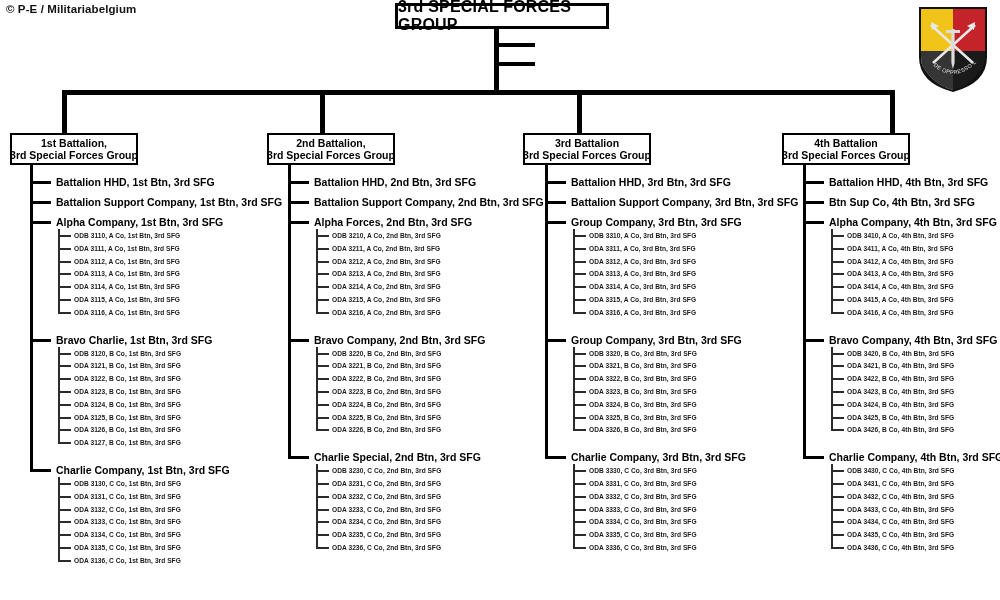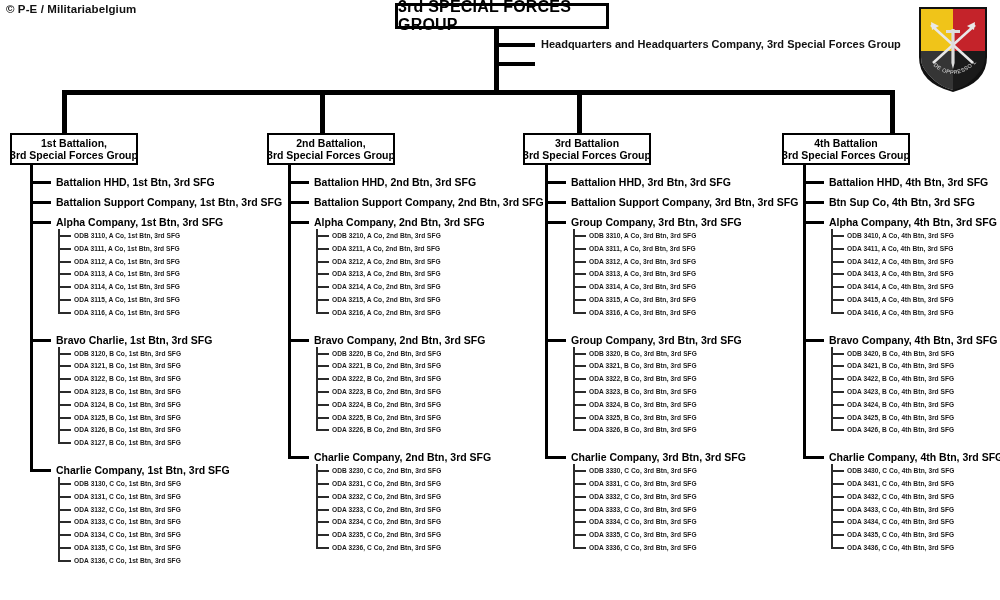--- a/index.html
+++ b/index.html
@@ -82,21 +82,20 @@
 
   <div class="credit">© P-E / Militariabelgium</div>
 
   <div class="group-box">
     <span>3rd SPECIAL FORCES GROUP</span>
   </div>
 
   <div class="spine"></div>
 
   <div class="stub" style="left:499px;top:43px;width:36px;"></div>
-  <div class="toptext" style="left:541px;top:38px;">Headquarters and Headquarters Company,  3rd Special Forces Group</div>
 
   <div class="stub" style="left:499px;top:62px;width:36px;"></div>
 
   <div class="trunk"></div>
   <div class="drop" style="left:62px;"></div>
   <div class="drop" style="left:320px;"></div>
   <div class="drop" style="left:577px;"></div>
   <div class="drop" style="left:890px;"></div>
 
   <div id="bn-host">
@@ -233,21 +232,21 @@
         <div class="row" style="top: 10px;">
           <div class="tick"></div>
           <div class="lbl">Battalion HHD,  2nd Btn, 3rd SFG</div>
         </div>
         <div class="row" style="top: 30px;">
           <div class="tick"></div>
           <div class="lbl">Battalion  Support Company, 2nd Btn,  3rd SFG</div>
         </div>
         <div class="row" style="top: 50px;">
           <div class="tick"></div>
-          <div class="lbl">Alpha Company, 2nd Btn,  3rd SFG</div>
+          <div class="lbl">Alpha Forces, 2nd Btn,  3rd SFG</div>
         </div>
         <div class="sub" style="left: 28px; top: 64px;">
           <div class="svrail" style="height: 83.8px;"></div>
           <div class="srow" style="top: 0px;">
             <div class="stick"></div>
             <div class="slbl">ODB 3210, A Co, 2nd Btn,  3rd SFG</div>
           </div>
           <div class="srow" style="top: 12.8px;">
             <div class="stick"></div>
             <div class="slbl">ODA 3211, A Co, 2nd Btn,  3rd SFG</div>
@@ -303,21 +302,21 @@
             <div class="stick"></div>
             <div class="slbl">ODA 3225, B Co, 2nd Btn,  3rd SFG</div>
           </div>
           <div class="srow" style="top: 76.8px;">
             <div class="stick"></div>
             <div class="slbl">ODA 3226, B Co, 2nd Btn,  3rd SFG</div>
           </div>
         </div>
         <div class="row" style="top: 285.2px;">
           <div class="tick"></div>
-          <div class="lbl">Charlie Company, 2nd Btn, 3rd SFG</div>
+          <div class="lbl">Charlie Special, 2nd Btn, 3rd SFG</div>
         </div>
         <div class="sub" style="left: 28px; top: 299.2px;">
           <div class="svrail" style="height: 83.8px;"></div>
           <div class="srow" style="top: 0px;">
             <div class="stick"></div>
             <div class="slbl">ODB 3230, C Co, 2nd Btn,  3rd SFG</div>
           </div>
           <div class="srow" style="top: 12.8px;">
             <div class="stick"></div>
             <div class="slbl">ODA 3231, C Co, 2nd Btn,  3rd SFG</div>

